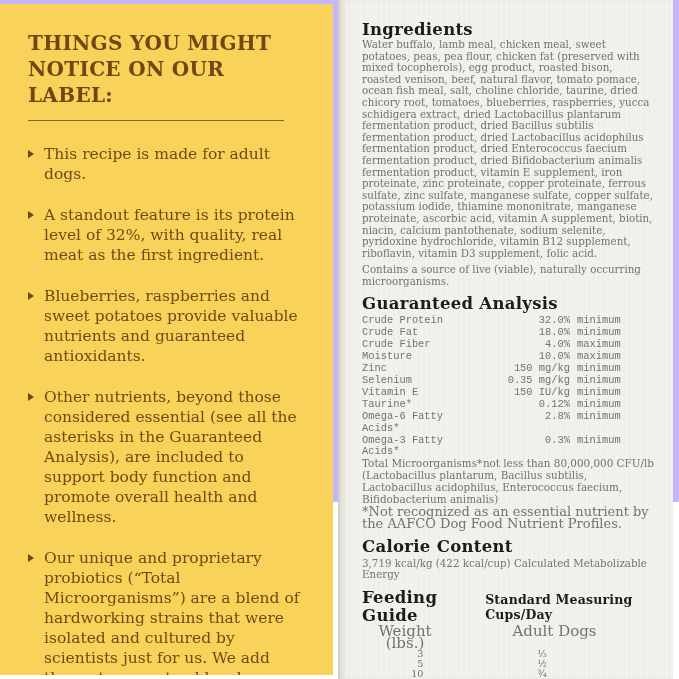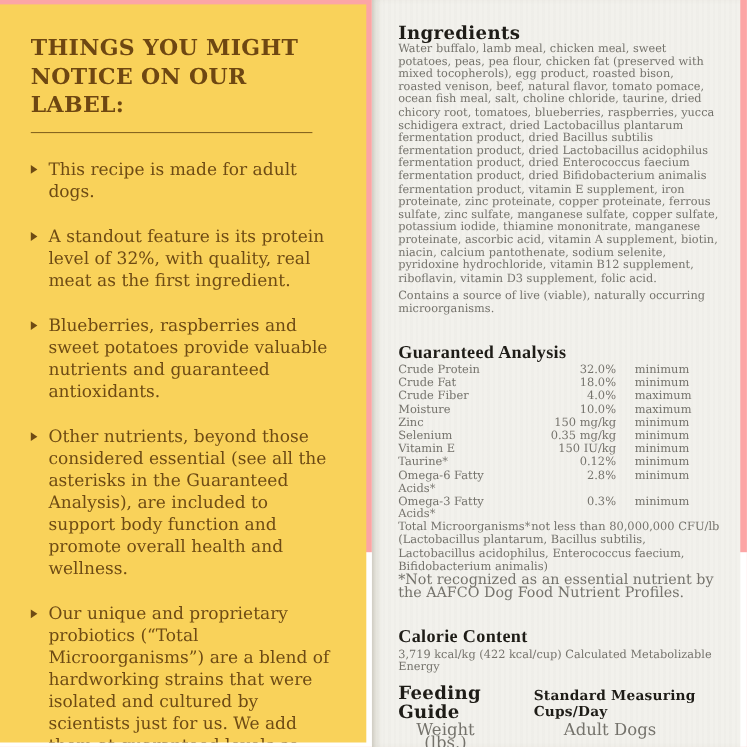--- a/index.html
+++ b/index.html
@@ -1,18 +1,18 @@
 <!DOCTYPE html>
 <html><head>
 <meta charset="utf-8">
 <style>
   * { margin:0; padding:0; box-sizing:border-box; }
   html,body { width:679px; height:679px; }
   body { background:#ffffff; font-family:"DejaVu Serif", serif; overflow:hidden; }
-  .page { position:relative; width:679px; height:502px; background:#fca5a5; }
+  .page { position:relative; width:679px; height:502px; background:#c4b5fd; }
 
   
   .left-panel{
     position:absolute; left:0; top:4px; width:333px; height:671px;
     background:#F9D25A; color:#6E4B14; padding:26px 26px 0 28px; overflow:hidden;
   }
   .left-panel h1{
     font-size:20px; line-height:26px; font-weight:bold; letter-spacing:.3px; color:#6E4712;
   }
   .left-rule{ border:none; border-top:1.5px solid #87661F; margin:12px 2px 0 0; width:256px; }
@@ -33,27 +33,27 @@
     box-shadow: inset 7px 0 9px -6px rgba(90,80,50,.35);
     color:#74726B; padding:21px 12px 0 24px; overflow:hidden;
   }
   .right-panel h2{
     font-size:16.5px; line-height:18px; font-weight:bold; color:#1E1C17; letter-spacing:.3px;
   }
   .sec-body{ font-size:10.3px; line-height:11.6px; width:292px; }
   .note{ margin-top:5px; font-size:10.3px; line-height:11.6px; }
 
   .ga-wrap{ width:267px; margin-top:2px; }
-  .ga-row{ display:grid; grid-template-columns:1fr 86px 52px; column-gap:17px; font-size:10.4px; line-height:11.9px; }
+  .ga-row{ display:grid; grid-template-columns:1fr 86px 52px; column-gap:7px; font-size:10.4px; line-height:11.9px;font-family:Liberation Mono, monospace; }
   .ga-val{ text-align:right; }
   .ga-total{ display:flex; justify-content:space-between; font-size:10.4px; line-height:11.9px; width:292px; }
   .ga-micro{ font-size:10.4px; line-height:11.9px; width:292px; }
   .ga-foot{ font-size:13px; line-height:11.9px; width:292px; margin-top:0; }
 
-  .mt-sec{ margin-top:24px;font-family:Liberation Serif, serif; }
+  .mt-sec{ margin-top:8px; }
   .cal-body{ margin-top:2px; }
 
   .fg-head{ display:flex; align-items:center; margin-top:8px; }
   .fg-sub{ font-size:12.5px; font-weight:bold; color:#1E1C17; margin-left:13px; letter-spacing:.2px; }
   .fg-cols{ display:flex; font-size:15px; line-height:12px; }
   .fg-col1h{ width:88px; text-align:center; }
   .fg-col2h{ width:218px; text-align:center; }
   .fg-row{ display:flex; font-size:9.6px; line-height:9.8px; }
   .fg-w{ width:62px; text-align:right; }
   .fg-c{ width:240px; text-align:center; }

